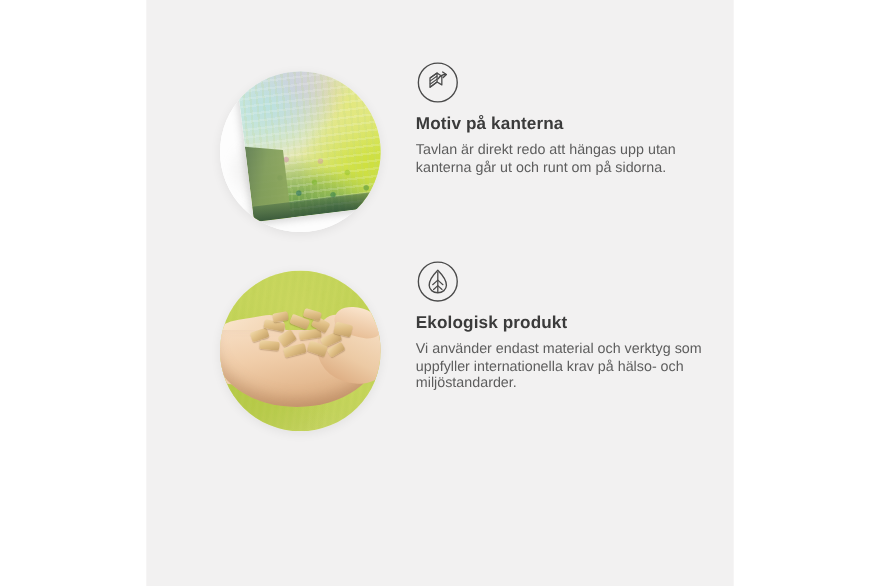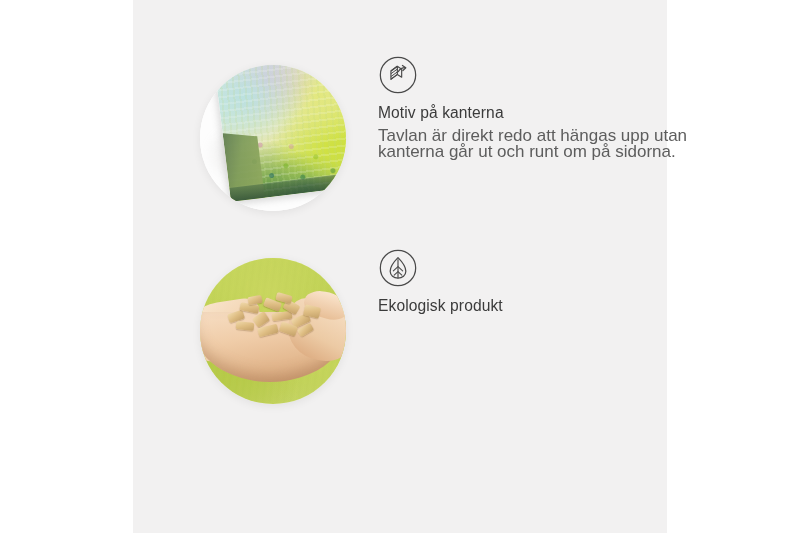--- a/index.html
+++ b/index.html
@@ -30,21 +30,21 @@
   }
 
   
   .feature {
     position: absolute;
     left: 0;
     width: 534px;
     height: 200px;
   }
   #feature-edges  { top: 55px; }
-  #feature-eco    { top: 248px; }
+  #feature-eco    { top: 236px; }
 
   
   .photo-circle {
     position: absolute;
     left: 67px;
     top: 10px;
     width: 146px;
     height: 146px;
     border-radius: 50%;
     overflow: hidden;
@@ -211,28 +211,28 @@
     left: 245px;
     top: 0;
     width: 285px;
   }
   .feature-icon {
     display: block;
     margin-bottom: 9px;
   }
   .feature-title {
     font-size: 15.6px;
-    font-weight: 400;
+    font-weight: 700;
     color: #3b3b3b;
     letter-spacing: 0.1px;
     margin-bottom: 6px;
     white-space: nowrap;
   }
   .feature-body {
-    font-size: 17px;
+    font-size: 13px;
     line-height: 15.6px;
     color: #5d5d5d;
   }
   .feature-body span { display: block; white-space: nowrap; }
 </style>
 </head>
 <body>
 
 <div id="page">
 
@@ -304,17 +304,22 @@
           <circle cx="24" cy="24" r="21.2" fill="none" stroke="#4a4a4a" stroke-width="1.5"></circle>
           <path d="M24 11.6 C30.4 18.0 33.4 23.6 33.4 28.0 C33.4 32.6 29.2 36.2 24 36.2
                    C18.8 36.2 14.6 32.6 14.6 28.0 C14.6 23.6 17.6 18.0 24 11.6 Z" fill="none" stroke="#4a4a4a" stroke-width="1.5" stroke-linejoin="round"></path>
           <path d="M24 13.6 L24 36.2" fill="none" stroke="#4a4a4a" stroke-width="1.4"></path>
           <path d="M24 22.4 L18.4 27.4 M24 22.4 L29.6 27.4
                    M24 28.4 L19.4 32.6 M24 28.4 L28.6 32.6" fill="none" stroke="#4a4a4a" stroke-width="1.3" stroke-linecap="round"></path>
         </svg>
 
         <div class="feature-title">Ekologisk produkt</div>
 
+        <div class="feature-body">
+          <span>Vi använder endast material och verktyg som</span>
+          <span>uppfyller internationella krav på hälso- och</span>
+          <span>miljöstandarder.</span>
+        </div>
       </div>
     </div>
 
   </div>
 </div>
 
 </body></html>

